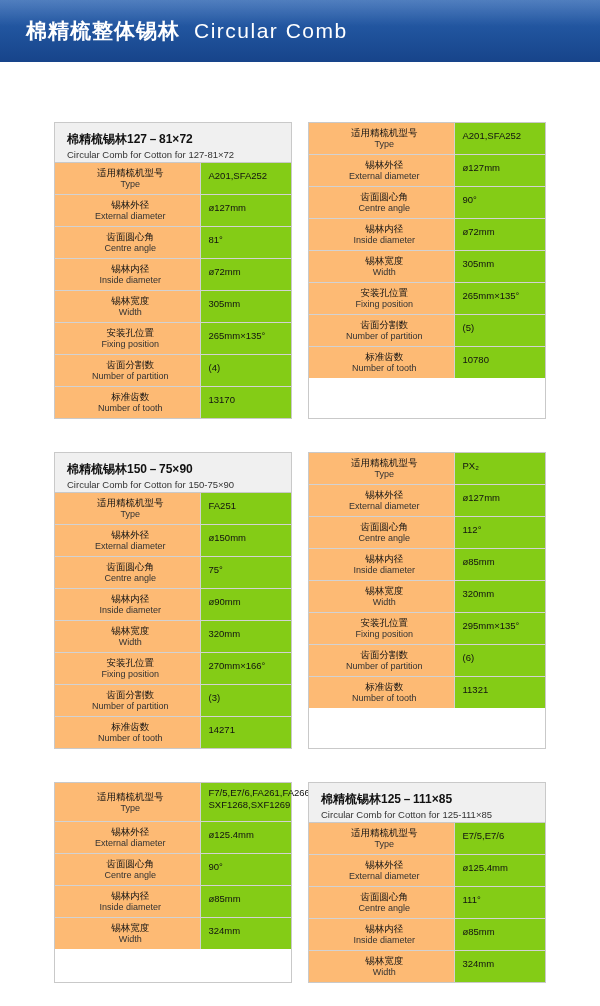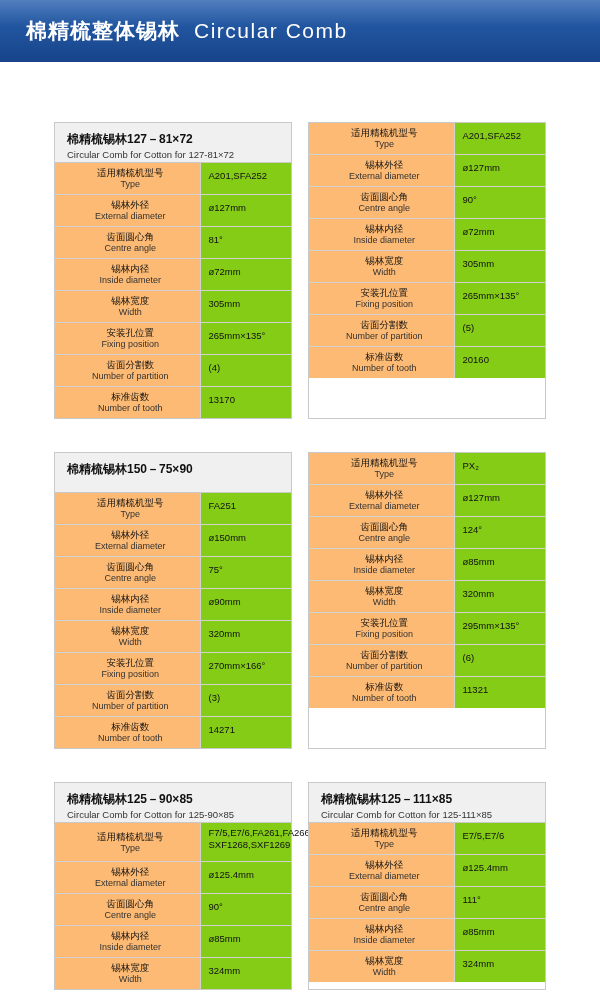--- a/index.html
+++ b/index.html
@@ -272,29 +272,30 @@
               <span class="cn">齿面分割数</span>
               <span class="en">Number of partition</span>
             </td>
             <td class="value">(5)</td>
           </tr>
           <tr>
             <td class="label">
               <span class="cn">标准齿数</span>
               <span class="en">Number of tooth</span>
             </td>
-            <td class="value">20160</td>
+            <td class="value">10780</td>
           </tr>
         </tbody>
           </table>
       </div>
 
       <div class="card">
         <div class="card-head">
           <div class="cn">棉精梳锡林150－75×90</div>
+          <div class="en">Circular Comb for Cotton for 150-75×90</div>
         </div>
         <table class="spec">
           <tbody>
               <tr>
             <td class="label">
               <span class="cn">适用精梳机型号</span>
               <span class="en">Type</span>
             </td>
             <td class="value">FA251</td>
           </tr>
@@ -366,21 +367,21 @@
               <span class="cn">锡林外径</span>
               <span class="en">External diameter</span>
             </td>
             <td class="value">ø127mm</td>
           </tr>
           <tr>
             <td class="label">
               <span class="cn">齿面圆心角</span>
               <span class="en">Centre angle</span>
             </td>
-            <td class="value">124°</td>
+            <td class="value">112°</td>
           </tr>
           <tr>
             <td class="label">
               <span class="cn">锡林内径</span>
               <span class="en">Inside diameter</span>
             </td>
             <td class="value">ø85mm</td>
           </tr>
           <tr>
             <td class="label">
@@ -408,24 +409,20 @@
               <span class="cn">标准齿数</span>
               <span class="en">Number of tooth</span>
             </td>
             <td class="value">11321</td>
           </tr>
         </tbody>
           </table>
       </div>
 
       <div class="card">
-        <div class="card-head">
-          <div class="cn">棉精梳锡林125－90×85</div>
-          <div class="en">Circular Comb for Cotton for 125-90×85</div>
-        </div>
         <table class="spec">
           <tbody>
               <tr>
             <td class="label">
               <span class="cn">适用精梳机型号</span>
               <span class="en">Type</span>
             </td>
             <td class="value">
                   <span class="v2">F7/5,E7/6,FA261,FA266,</span>
                   <span class="v2">SXF1268,SXF1269</span>

